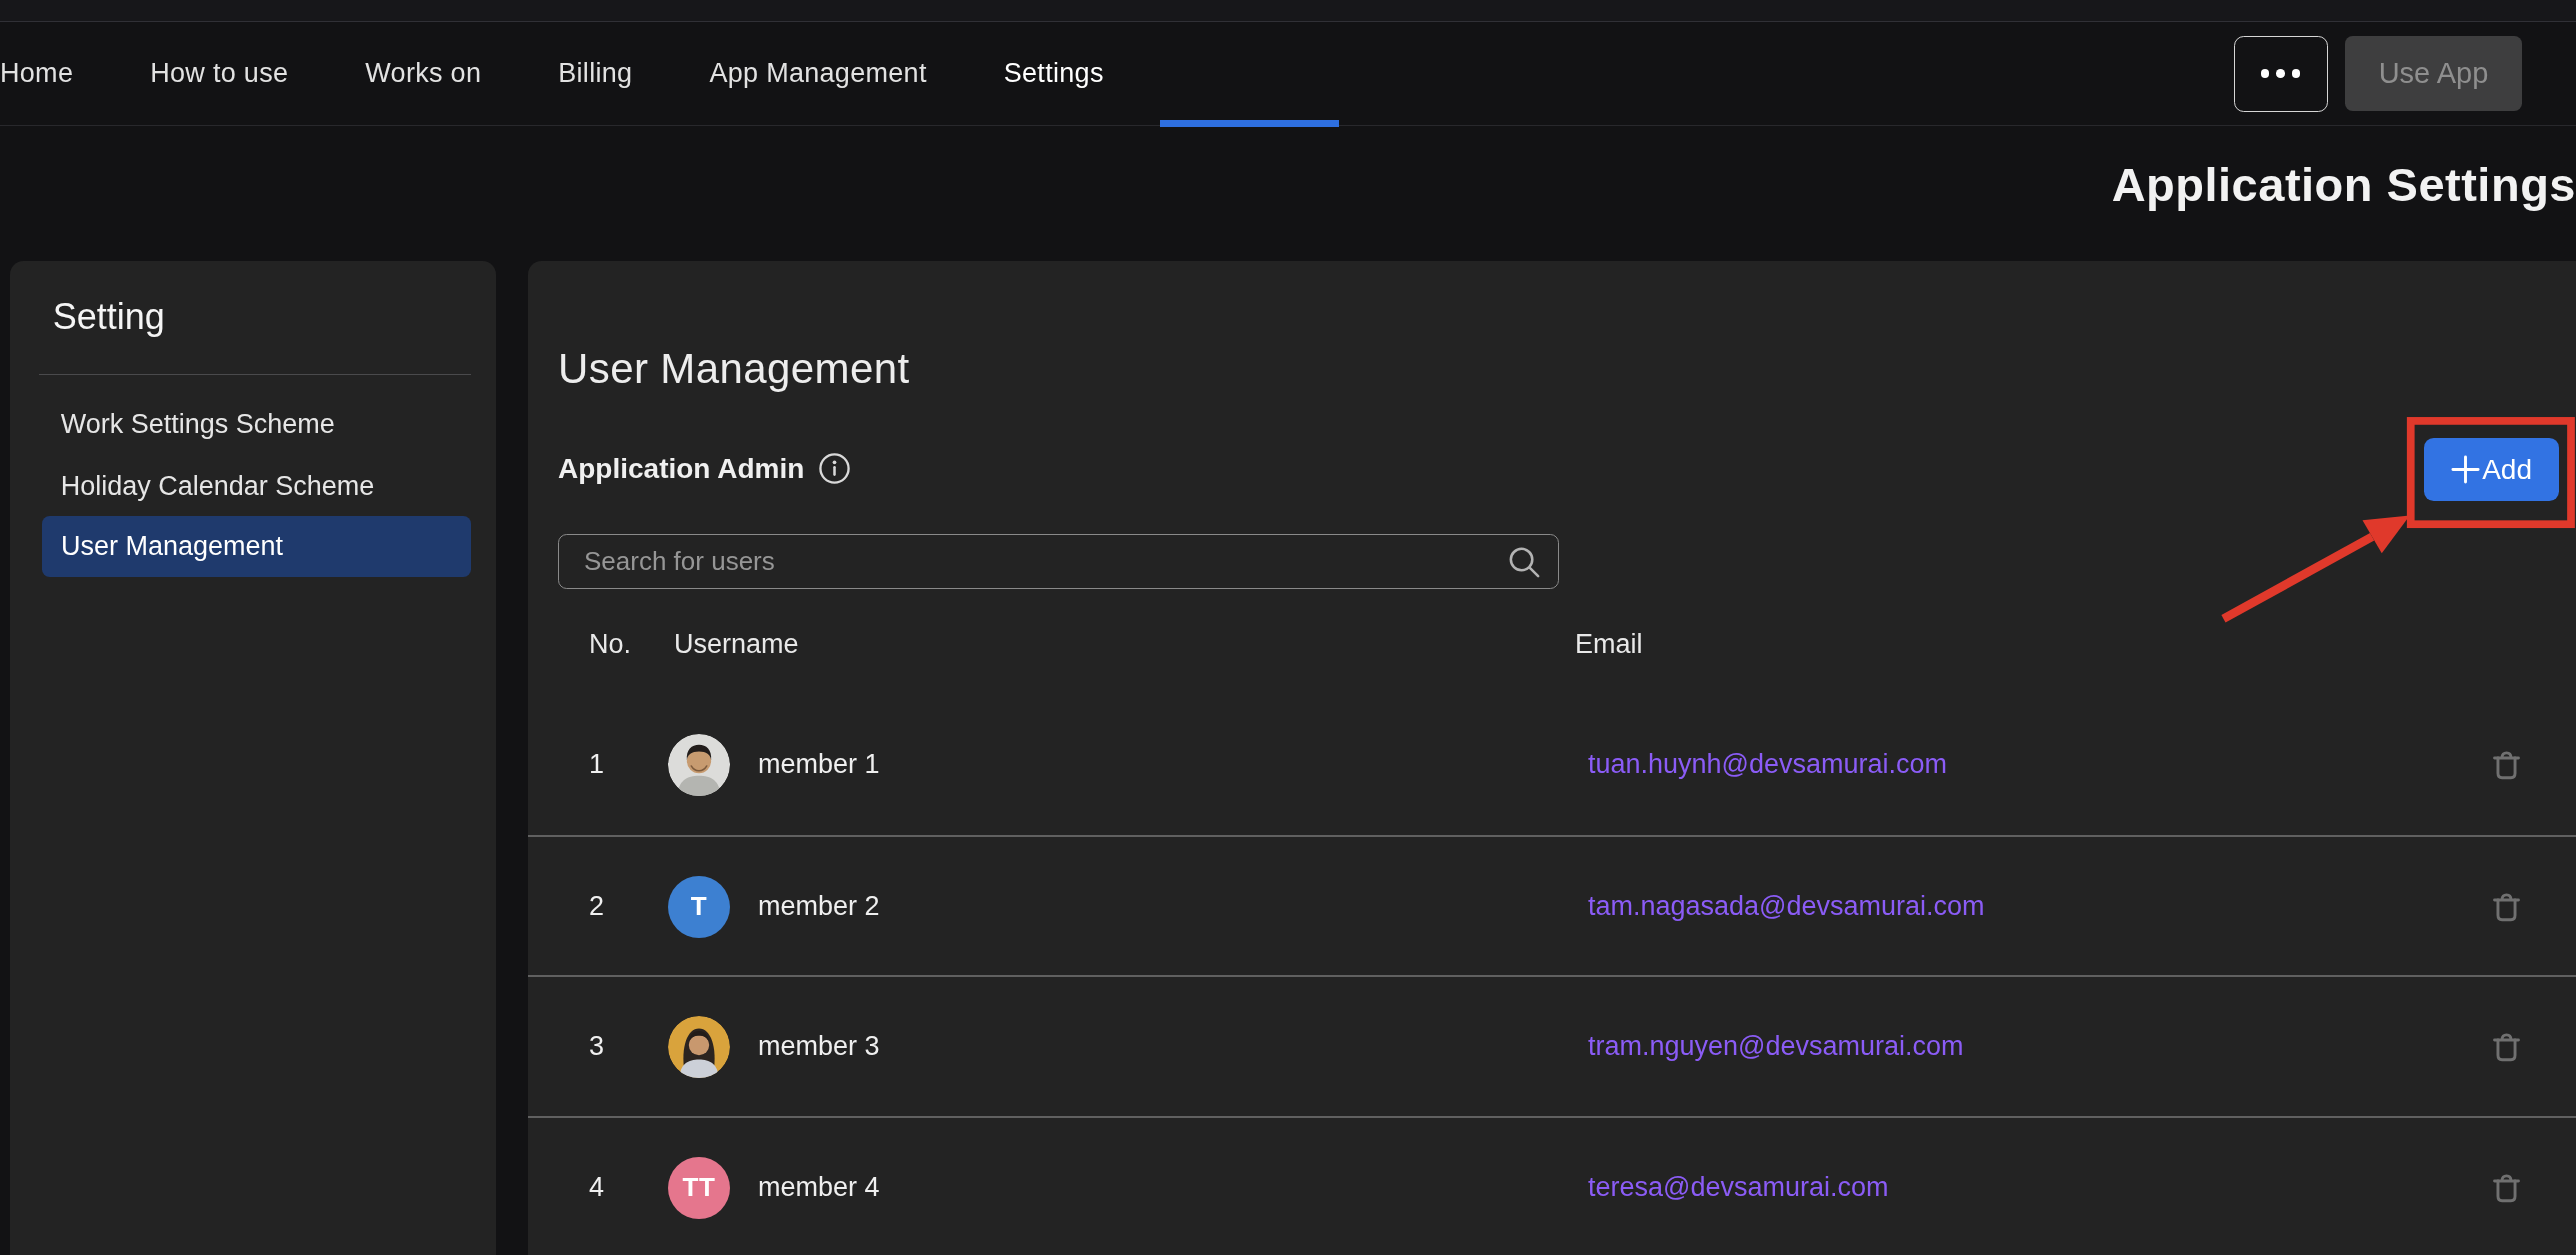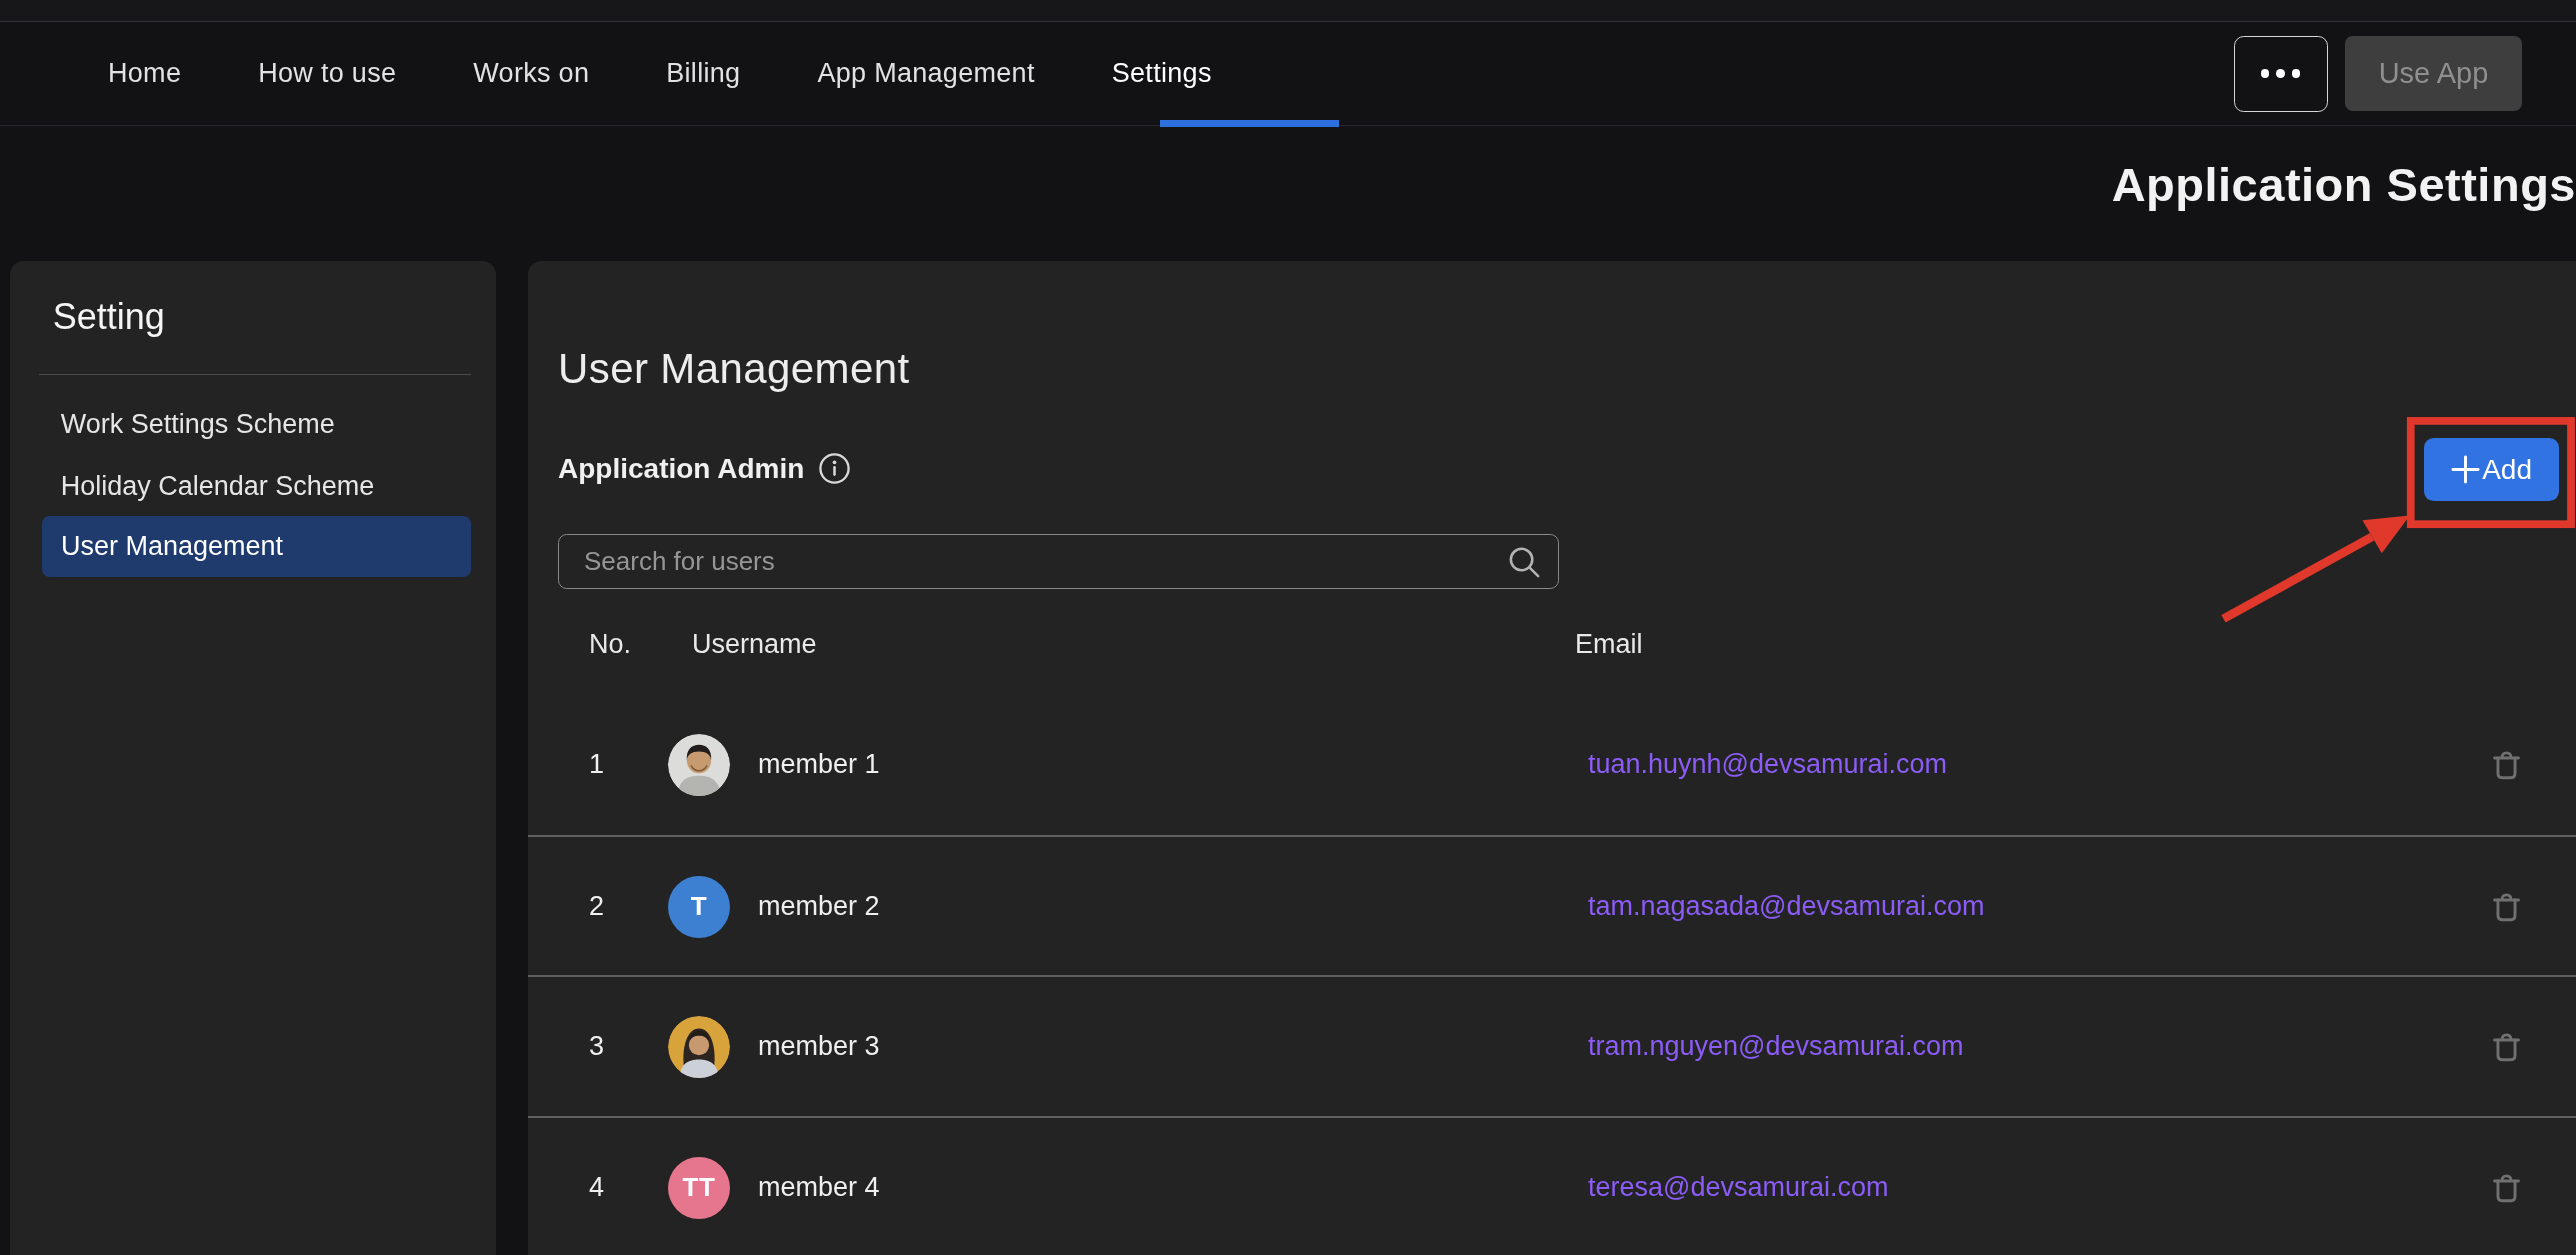--- a/index.html
+++ b/index.html
@@ -6,21 +6,21 @@
   html,body { width:2576px; height:1255px; overflow:hidden; }
   body {
     background:#121214;
     font-family:"Liberation Sans","DejaVu Sans",sans-serif;
     color:#ececec;
     position:relative;
   }
   
   .top-strip { height:22px; background:#17171a; border-bottom:1.9px solid #303036; }
   .nav { position:relative; height:104px; background:#121214; border-bottom:1.9px solid #28282c; }
-  .nav-tabs { display:flex; align-items:center; gap:77px; padding-left:108px; height:100%; }
+  .nav-tabs { display:flex; align-items:center; gap:77px; height:100%; }
   .nav-tab { font-size:27px; color:#e2e2e2; letter-spacing:0.3px; cursor:pointer; white-space:nowrap; }
   .nav-tab.active { color:#ffffff; font-weight:500; }
   .tab-underline { position:absolute; left:1160px; bottom:-1.9px; width:179px; height:6.8px; background:#2e6fe0; }
   .nav-right { position:absolute; top:13.5px; right:54px; display:flex; gap:17.4px; align-items:center; }
   .more-btn { width:94px; height:76px; border:1.9px solid #d6d6d6; border-radius:9.7px; background:transparent;
               display:flex; align-items:center; justify-content:center; gap:6.8px; cursor:pointer; }
   .more-btn .dot { width:8.7px; height:8.7px; border-radius:50%; background:#ffffff; }
   .useapp-btn { width:177px; height:75px; border:none; border-radius:7.7px; background:#3e3e3f; color:#8f8f8f;
                 font-size:29px; font-family:inherit; cursor:pointer; }
   
@@ -45,21 +45,21 @@
              border-radius:9.7px; color:#ffffff; font-size:28px; font-family:inherit; display:flex;
              align-items:center; justify-content:center; gap:1px; cursor:pointer; }
   .search-wrap { position:absolute; top:273px; left:30px; width:1001px; height:55px; }
   .search-input { width:100%; height:100%; background:transparent; border:1.9px solid #8a8a8a; border-radius:8.7px;
                   color:#e6e6e6; font-size:26px; font-family:inherit; padding:0 68px 0 25px; outline:none; }
   .search-input::placeholder { color:#969696; }
   .search-icon { position:absolute; right:15.4px; top:8.7px; width:39px; height:39px; cursor:pointer; }
   
   .thead { position:absolute; top:357px; left:0; right:0; height:52px; }
   .th { position:absolute; font-size:27px; color:#e9e9e9; line-height:52px; }
-  .th-no { left:61px; } .th-username { left:164px; } .th-email { left:1047px; }
+  .th-no { left:61px; } .th-username { left:146px; } .th-email { left:1047px; }
   .trow { position:absolute; left:0; right:0; height:141px; }
   .trow + .trow, .trow.bordered { border-top:2.9px solid #606060; }
   .row-0 { top:433px; } .row-1 { top:574px; } .row-2 { top:714px; } .row-3 { top:855px; }
   .cell-no { position:absolute; left:61px; top:0; height:100%; display:flex; align-items:center; font-size:27px; color:#f0f0f0; }
   .cell-avatar { position:absolute; left:140px; top:50%; margin-top:-31px; width:62px; height:62px; border-radius:50%;
                  overflow:hidden; display:flex; align-items:center; justify-content:center; }
   .avatar-initials { color:#ffffff; font-size:26px; font-weight:700; letter-spacing:0.5px; }
   .avatar-blue { background:#3d80d1; } .avatar-pink { background:#e5768d; }
   .cell-name { position:absolute; left:230px; top:0; height:100%; display:flex; align-items:center; font-size:27px; color:#efefef; }
   .cell-email { position:absolute; left:1032px; top:0; height:100%; display:flex; align-items:center; font-size:27px; color:#8b5cf6;margin-left:28px; }

